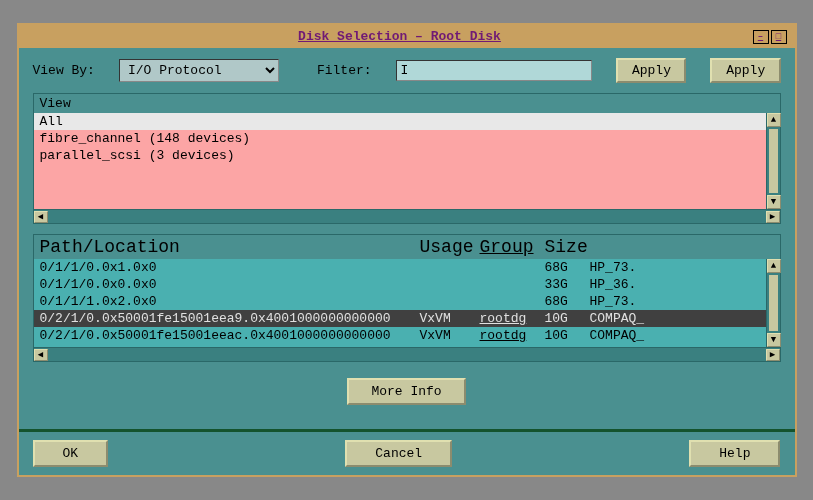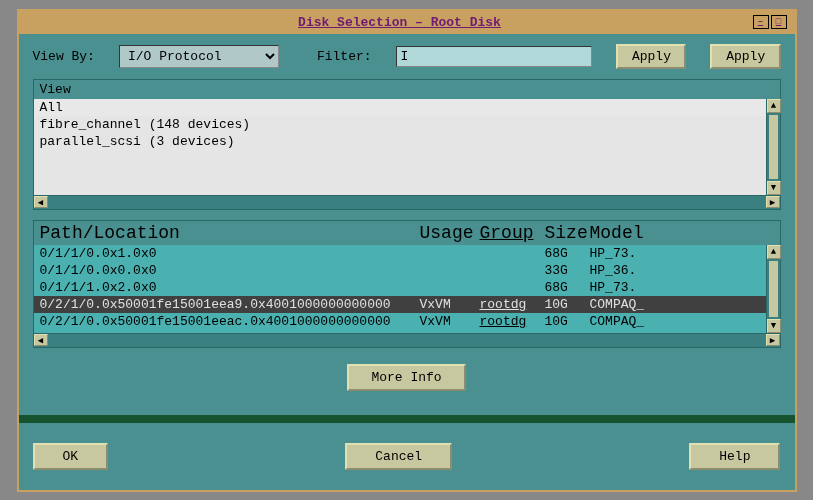--- a/index.html
+++ b/index.html
@@ -195,25 +195,25 @@
     }
 
     .center-area {
       display: flex;
       justify-content: center;
       margin: 16px 0 14px 0;
     }
 
     .bottom-bar {
       background: #4a9090;
-      border-top: 8px solid #14532d;
+      border-top: 3px solid #14532d;
       display: flex;
       justify-content: space-between;
       align-items: center;
-      padding: 20px 14px;
+      padding: 8px 14px;
     }
 
     .bottom-btn {
       background: #c8c8a0;
       border: 2px outset #e0e0b0;
       color: #000;
       padding: 4px 28px;
       font-family: 'Courier New', Courier, monospace;
       font-size: 13px;
       cursor: pointer;
@@ -276,21 +276,21 @@
       <input class="filter-input" type="text" value="I" style="">
       <button class="btn">Apply</button>
       <button class="btn">Apply</button>
     </div>
 
     <div class="view-group">
       <div class="view-group-title">
         <span>View</span>
       </div>
       <div style="display:flex;">
-        <div class="list-box-inner" style="background:#e5e5e5; height:96px; overflow-y:scroll; flex:1;">
+        <div class="list-box-inner" style="background:#fca5a5; height:96px; overflow-y:scroll; flex:1;">
           <div class="list-item selected">All</div>
           <div class="list-item">fibre_channel   (148 devices)</div>
           <div class="list-item">parallel_scsi  (3 devices)</div>
         </div>
         <div style="width:14px; background:#3a8080; border-left:1px solid #2a6868; display:flex; flex-direction:column;">
           <div class="scrollbar-btn">▲</div>
           <div style="flex:1; background:#c8c8a0; margin:2px;"></div>
           <div class="scrollbar-btn">▼</div>
         </div>
       </div>
@@ -302,21 +302,20 @@
       </div>
     </div>
 
     <div class="table-section">
 
       <div class="table-header">
         <span class="col-path">Path/Location</span>
         <span class="col-usage">Usage</span>
         <span class="col-group">Group</span>
         <span class="col-size">Size</span>
-        <span class="col-model">Model</span>
       </div>
 
       <div style="display:flex;">
         <div class="table-list-inner" style="height:88px; overflow-y:hidden; flex:1; background:#4ab0b0;">
           <div class="table-row">
             <span class="col-path">0/1/1/0.0x1.0x0</span>
             <span class="col-usage"></span>
             <span class="col-group"></span>
             <span class="col-size">68G</span>
             <span class="col-model">HP_73.</span>

